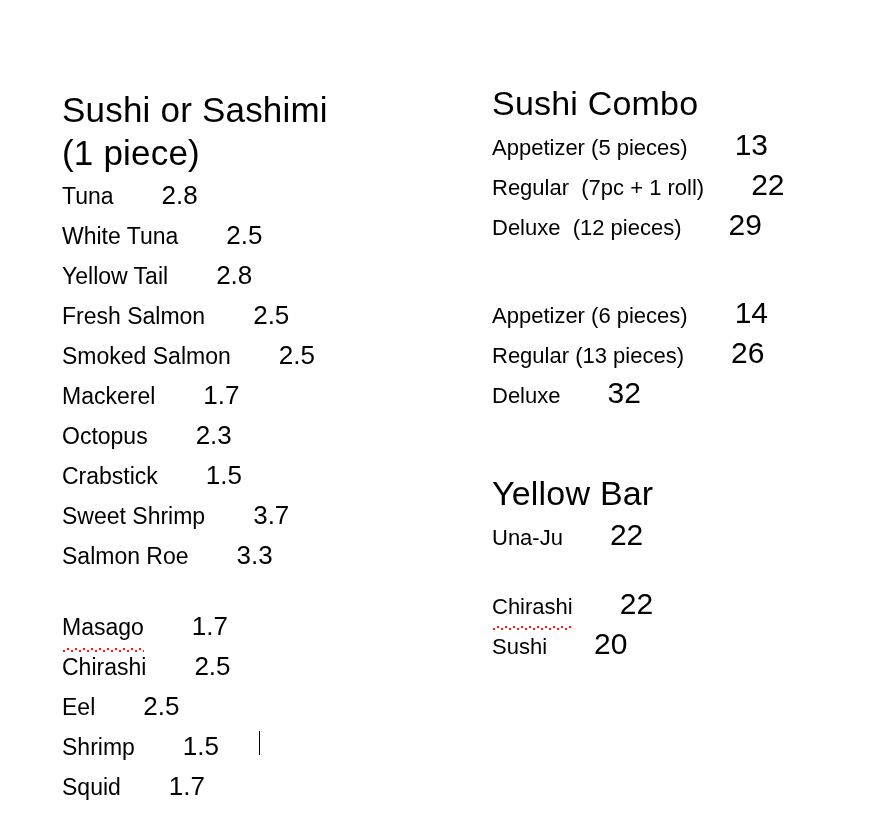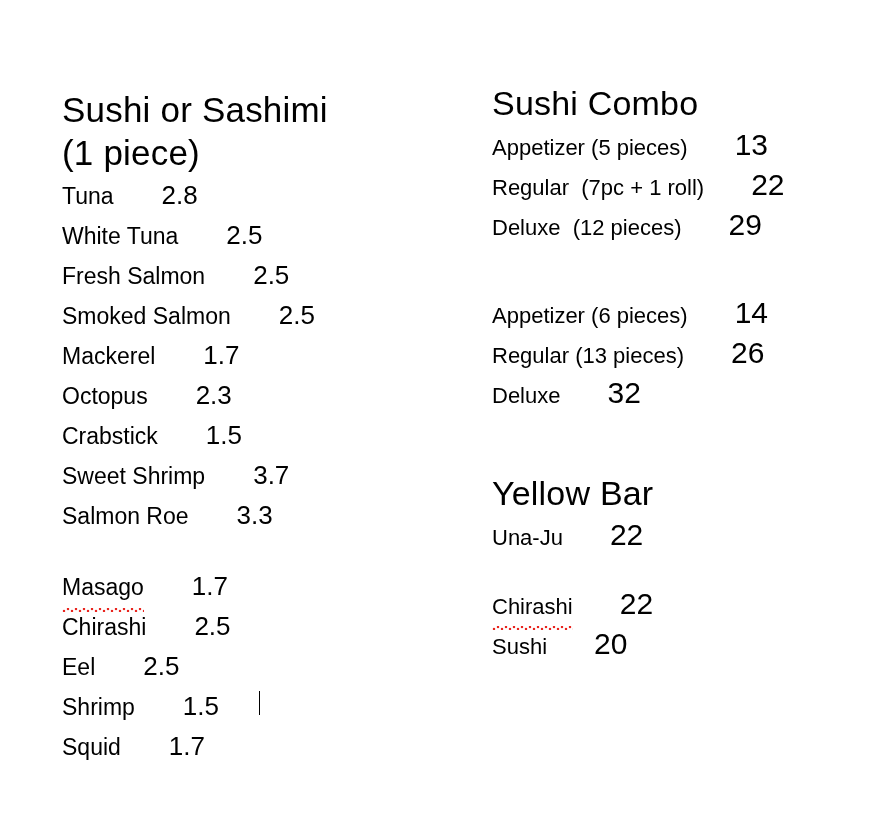--- a/index.html
+++ b/index.html
@@ -121,20 +121,24 @@
         <div class="item">
           <span class="name">Tuna</span>
           <span class="price">2.8</span>
         </div>
 
         <div class="item">
           <span class="name">White Tuna</span>
           <span class="price">2.5</span>
         </div>
 
+        <div class="item">
+          <span class="name">Yellow Tail</span>
+          <span class="price">2.8</span>
+        </div>
 
         <div class="item">
           <span class="name">Fresh Salmon</span>
           <span class="price">2.5</span>
         </div>
 
         <div class="item">
           <span class="name">Smoked Salmon</span>
           <span class="price">2.5</span>
         </div>

